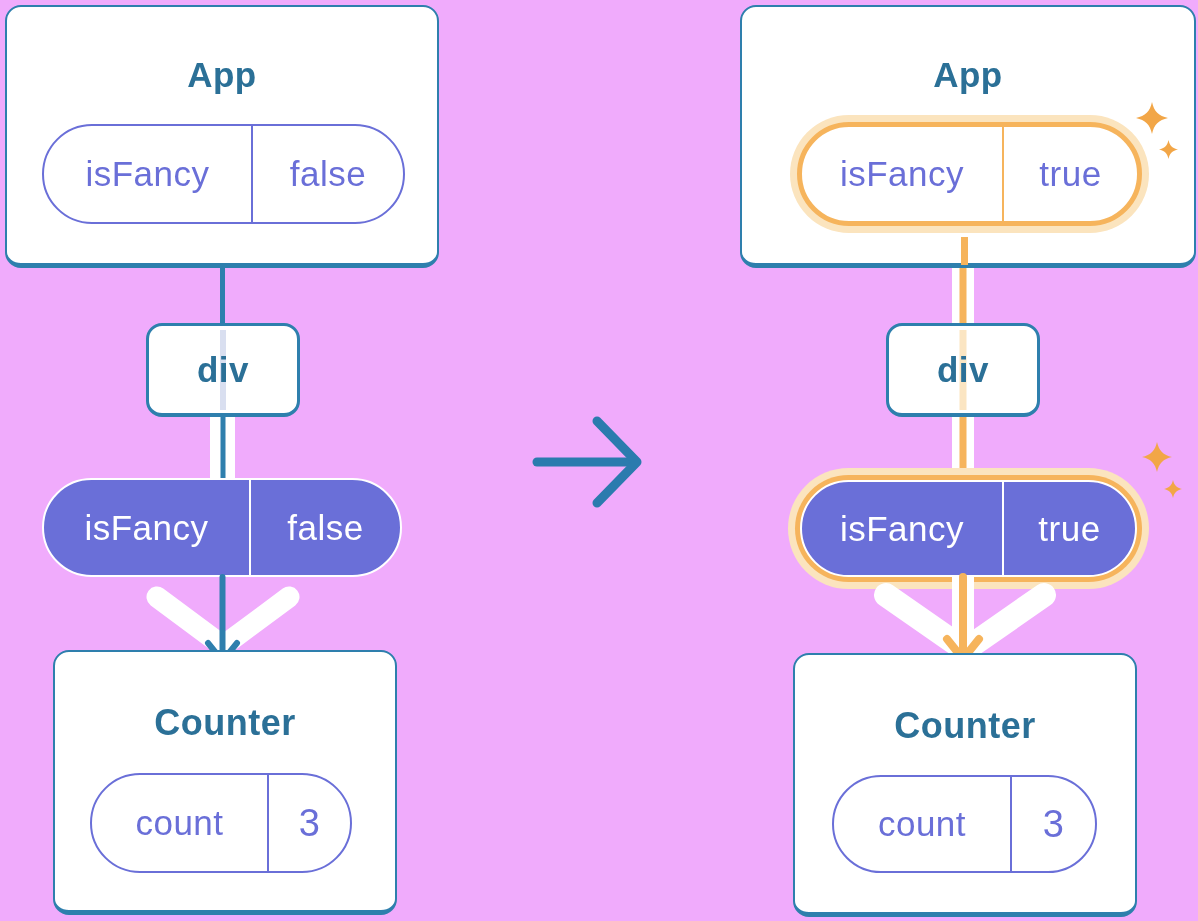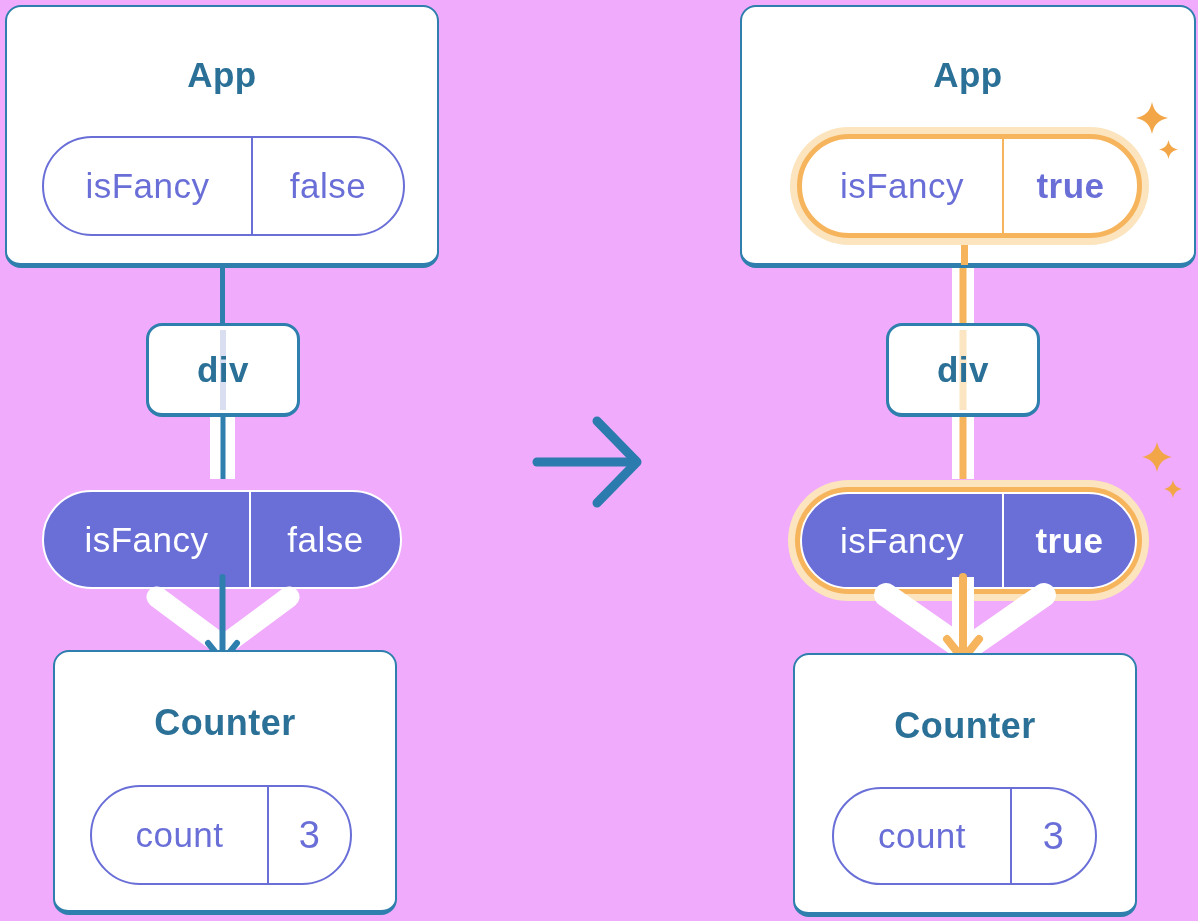--- a/index.html
+++ b/index.html
@@ -5,31 +5,31 @@
   html,body{margin:0;padding:0;}
   body{font-family:"Liberation Sans", sans-serif; background:#4E6A74;}
   #canvas{position:relative; width:1198px; height:921px; background:#4E6A74; overflow:hidden;}
 
   
   .card{position:absolute; background:#fff; border:2px solid #2E7FAD; border-bottom-width:5px; border-radius:16px; box-sizing:border-box;}
   .divbox{position:absolute; background:#fff; border:3px solid #2E7FAD; border-bottom-width:4px; border-radius:16px; box-sizing:border-box; overflow:hidden;}
   .comp-title{position:absolute; left:0; right:0; text-align:center; color:#2B7097; font-weight:700; letter-spacing:.5px;}
 
   
-  .pill{position:absolute; display:flex; align-items:stretch; border-radius:999px; box-sizing:border-box; overflow:hidden;margin-top:12px;}
+  .pill{position:absolute; display:flex; align-items:stretch; border-radius:999px; box-sizing:border-box; overflow:hidden;}
   .pill .seg{display:flex; align-items:center; justify-content:center; font-size:35px; letter-spacing:.5px;}
   .pill-outline{border:2px solid #6A6FD8; background:#fff; color:#6A6FD8;}
   .pill-outline .seg + .seg{border-left:2px solid #6A6FD8;}
   .pill-filled{background:#6A6FD8; border:2px solid #fff; color:#fff;}
   .pill-filled .seg + .seg{border-left:2px solid #fff;}
   .pill-fancy-outline{border:5px solid #F6B45C; background:#fff; color:#6A6FD8; box-shadow:0 0 0 7px #FBE4BE;}
   .pill-fancy-outline .seg + .seg{border-left:2px solid #F6B45C;}
   .pill-fancy-filled{background:#6A6FD8; border:2px solid #fff; color:#fff; box-shadow:0 0 0 5px #F6B45C, 0 0 0 12px #FBE4BE;}
   .pill-fancy-filled .seg + .seg{border-left:2px solid #fff;}
-  .bold{font-weight:700;}
+  .bold{font-weight:400;}
 
   
   .vline{position:absolute;}
   .tube{position:absolute; background:#fff;}
   .tube .core{position:absolute; top:0; bottom:0; left:50%; transform:translateX(-50%);}
   .stripe{position:absolute; left:50%; transform:translateX(-50%);}
 
   svg{position:absolute; overflow:visible;}
 </style>
 </head>

